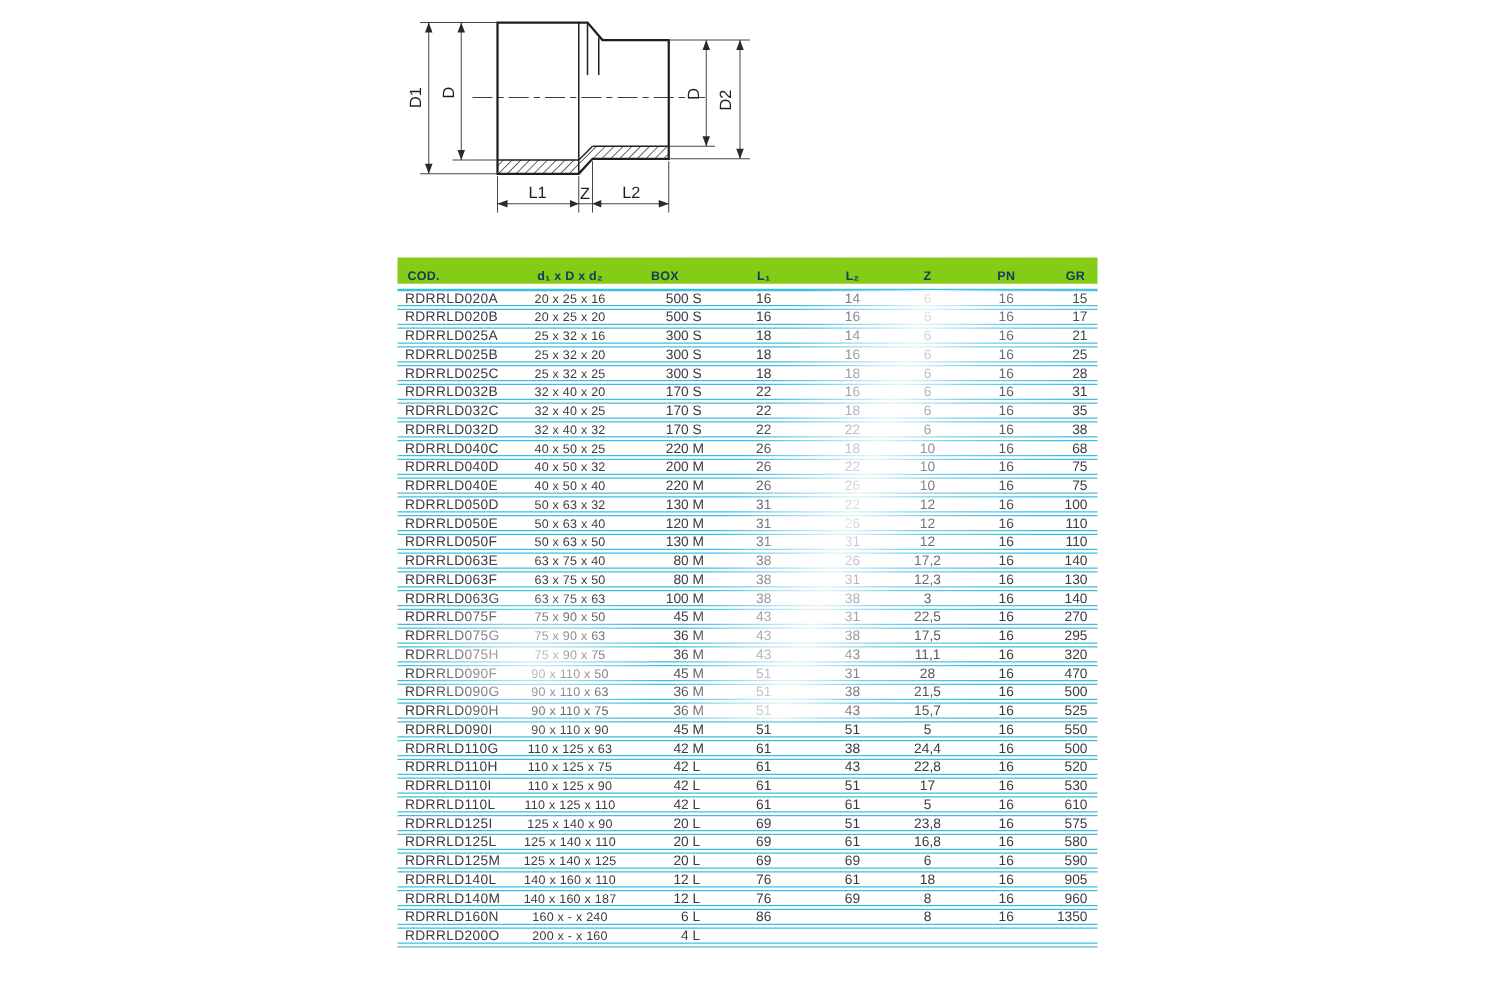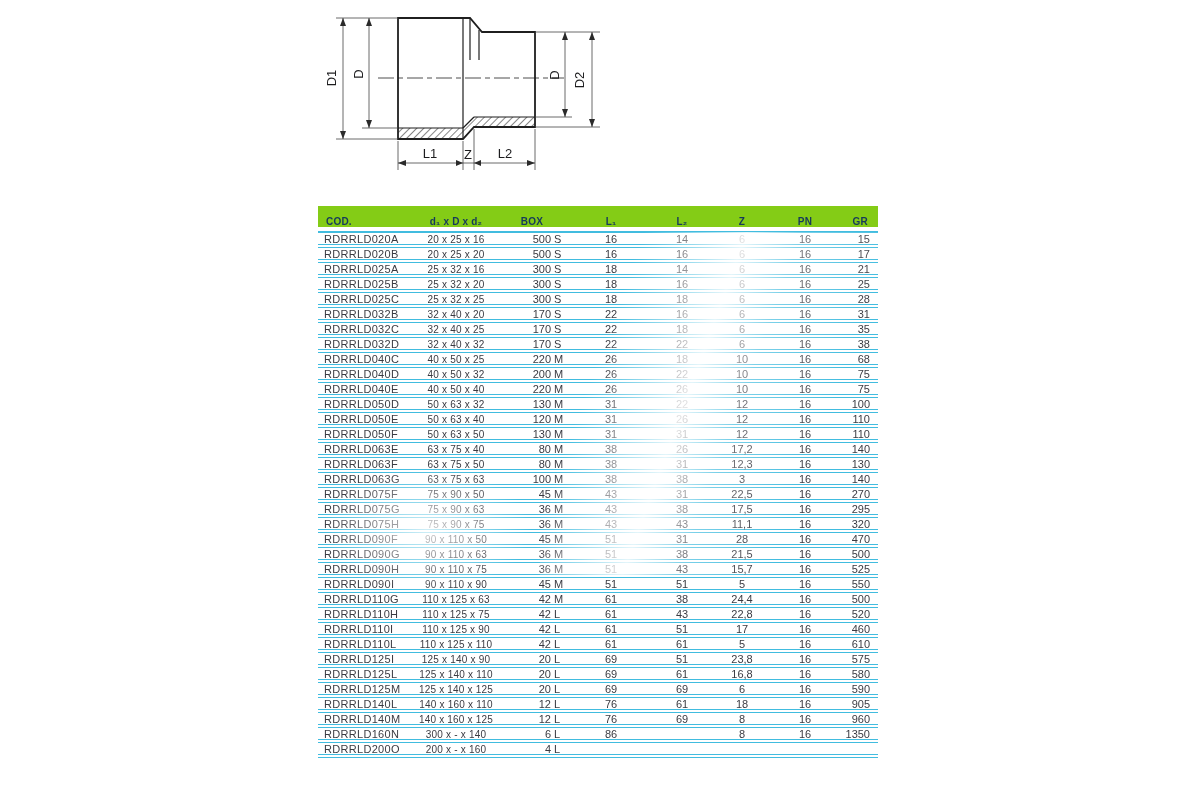--- a/index.html
+++ b/index.html
@@ -468,21 +468,21 @@
         <div class="cell col-cod">RDRRLD110I</div>
         <div class="cell col-dims">110 x 125 x 90</div>
         <div class="cell col-box">
           <span class="box-qty">42</span>
           <span class="box-unit">L</span>
         </div>
         <div class="cell col-l1">61</div>
         <div class="cell col-l2">51</div>
         <div class="cell col-z">17</div>
         <div class="cell col-pn">16</div>
-        <div class="cell col-gr">460</div>
+        <div class="cell col-gr">530</div>
       </div>
       <div class="trow">
         <div class="cell col-cod">RDRRLD110L</div>
         <div class="cell col-dims">110 x 125 x 110</div>
         <div class="cell col-box">
           <span class="box-qty">42</span>
           <span class="box-unit">L</span>
         </div>
         <div class="cell col-l1">61</div>
         <div class="cell col-l2">61</div>
@@ -537,34 +537,34 @@
           <span class="box-unit">L</span>
         </div>
         <div class="cell col-l1">76</div>
         <div class="cell col-l2">61</div>
         <div class="cell col-z">18</div>
         <div class="cell col-pn">16</div>
         <div class="cell col-gr">905</div>
       </div>
       <div class="trow">
         <div class="cell col-cod">RDRRLD140M</div>
-        <div class="cell col-dims">140 x 160 x 125</div>
+        <div class="cell col-dims">140 x 160 x 187</div>
         <div class="cell col-box">
           <span class="box-qty">12</span>
           <span class="box-unit">L</span>
         </div>
         <div class="cell col-l1">76</div>
         <div class="cell col-l2">69</div>
         <div class="cell col-z">8</div>
         <div class="cell col-pn">16</div>
         <div class="cell col-gr">960</div>
       </div>
       <div class="trow">
         <div class="cell col-cod">RDRRLD160N</div>
-        <div class="cell col-dims">300 x - x 140</div>
+        <div class="cell col-dims">160 x - x 240</div>
         <div class="cell col-box">
           <span class="box-qty">6</span>
           <span class="box-unit">L</span>
         </div>
         <div class="cell col-l1">86</div>
         <div class="cell col-l2"></div>
         <div class="cell col-z">8</div>
         <div class="cell col-pn">16</div>
         <div class="cell col-gr">1350</div>
       </div>

